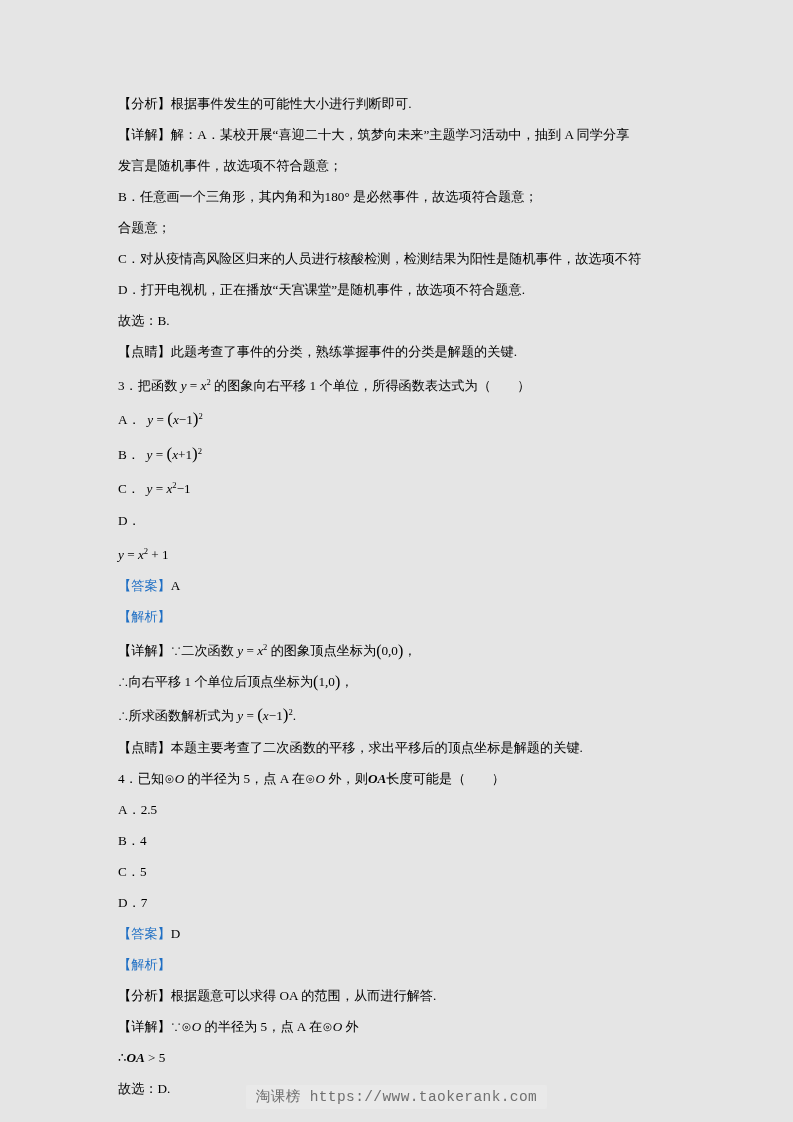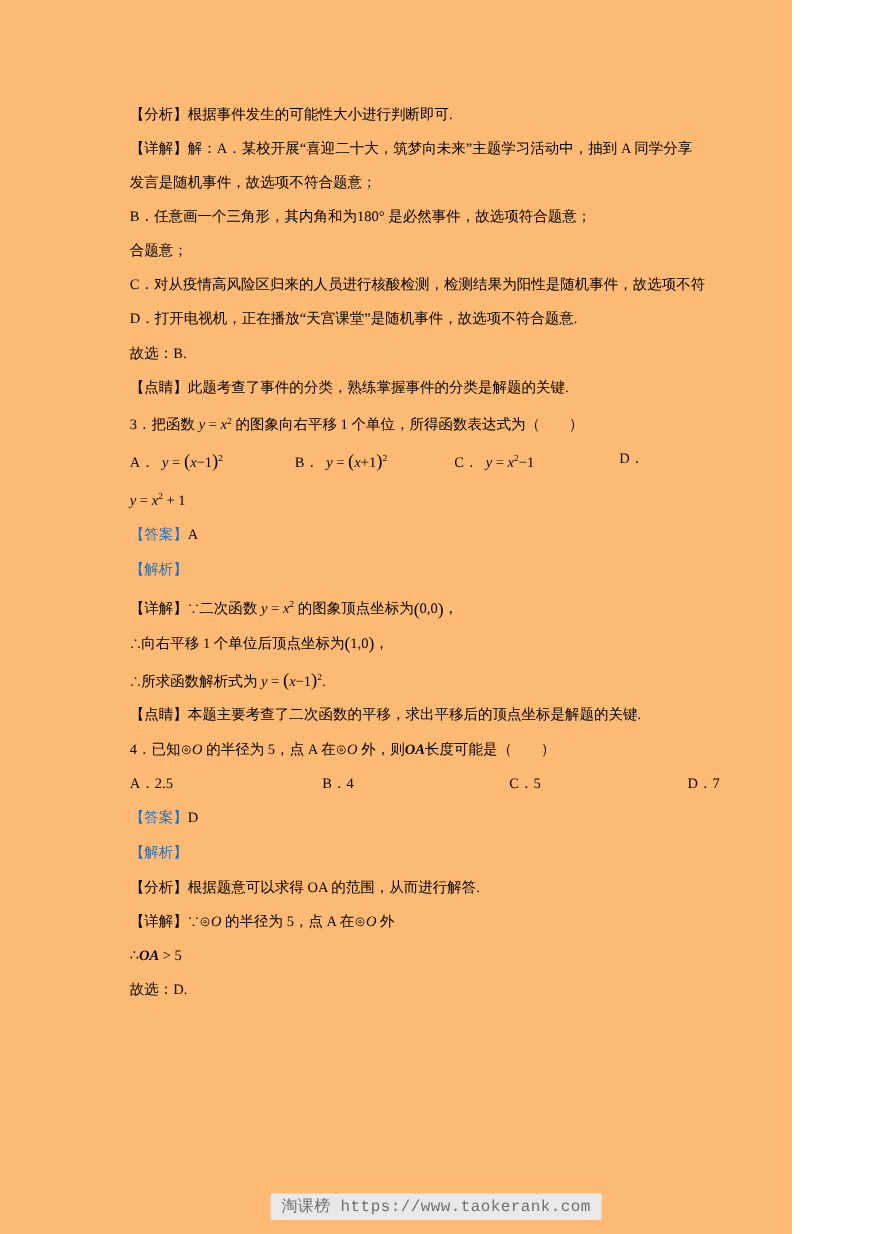--- a/index.html
+++ b/index.html
@@ -11,57 +11,58 @@
     width: 793px;
     height: 1122px;
     font-family: "Liberation Serif", serif;
     color: #000000;
     position: relative;
     overflow: hidden;
   }
   .page {
     position: absolute;
     left: 0; top: 0;
-    width: 720px;
+    width: 793px;
     height: 1122px;
-    background: #fdba74;
+    background: #e5e5e5;
   }
   .content {
     position: absolute;
     left: 118px;
     top: 88px;
     width: 562px;
   }
   .line {
     font-size: 13.2px;
     line-height: 31px;
     white-space: nowrap;
   }
   .tag {
     color: #1f6fc4;
-    font-family: Liberation Mono, monospace;
+    font-family: Liberation Serif, serif;
   }
   .mi {
     font-family: "Liberation Serif", serif;
     font-style: italic;
   }
   .mn {
     font-family: "Liberation Serif", serif;
     font-style: normal;
   }
   sup.exp {
     font-size: 8.6px;
     vertical-align: super;
     font-style: normal;
     font-family: "Liberation Serif", serif;
   }
   .opt-row {
     display: flex;
     font-size: 13.2px;
     line-height: 31px;
+    flex-direction: column;
   }
   .opt {
     white-space: nowrap;
   }
   .bigparen {
     font-size: 17px;
     font-family: "Liberation Serif", serif;
   }
   .frac-paren {
     font-size: 16px;

